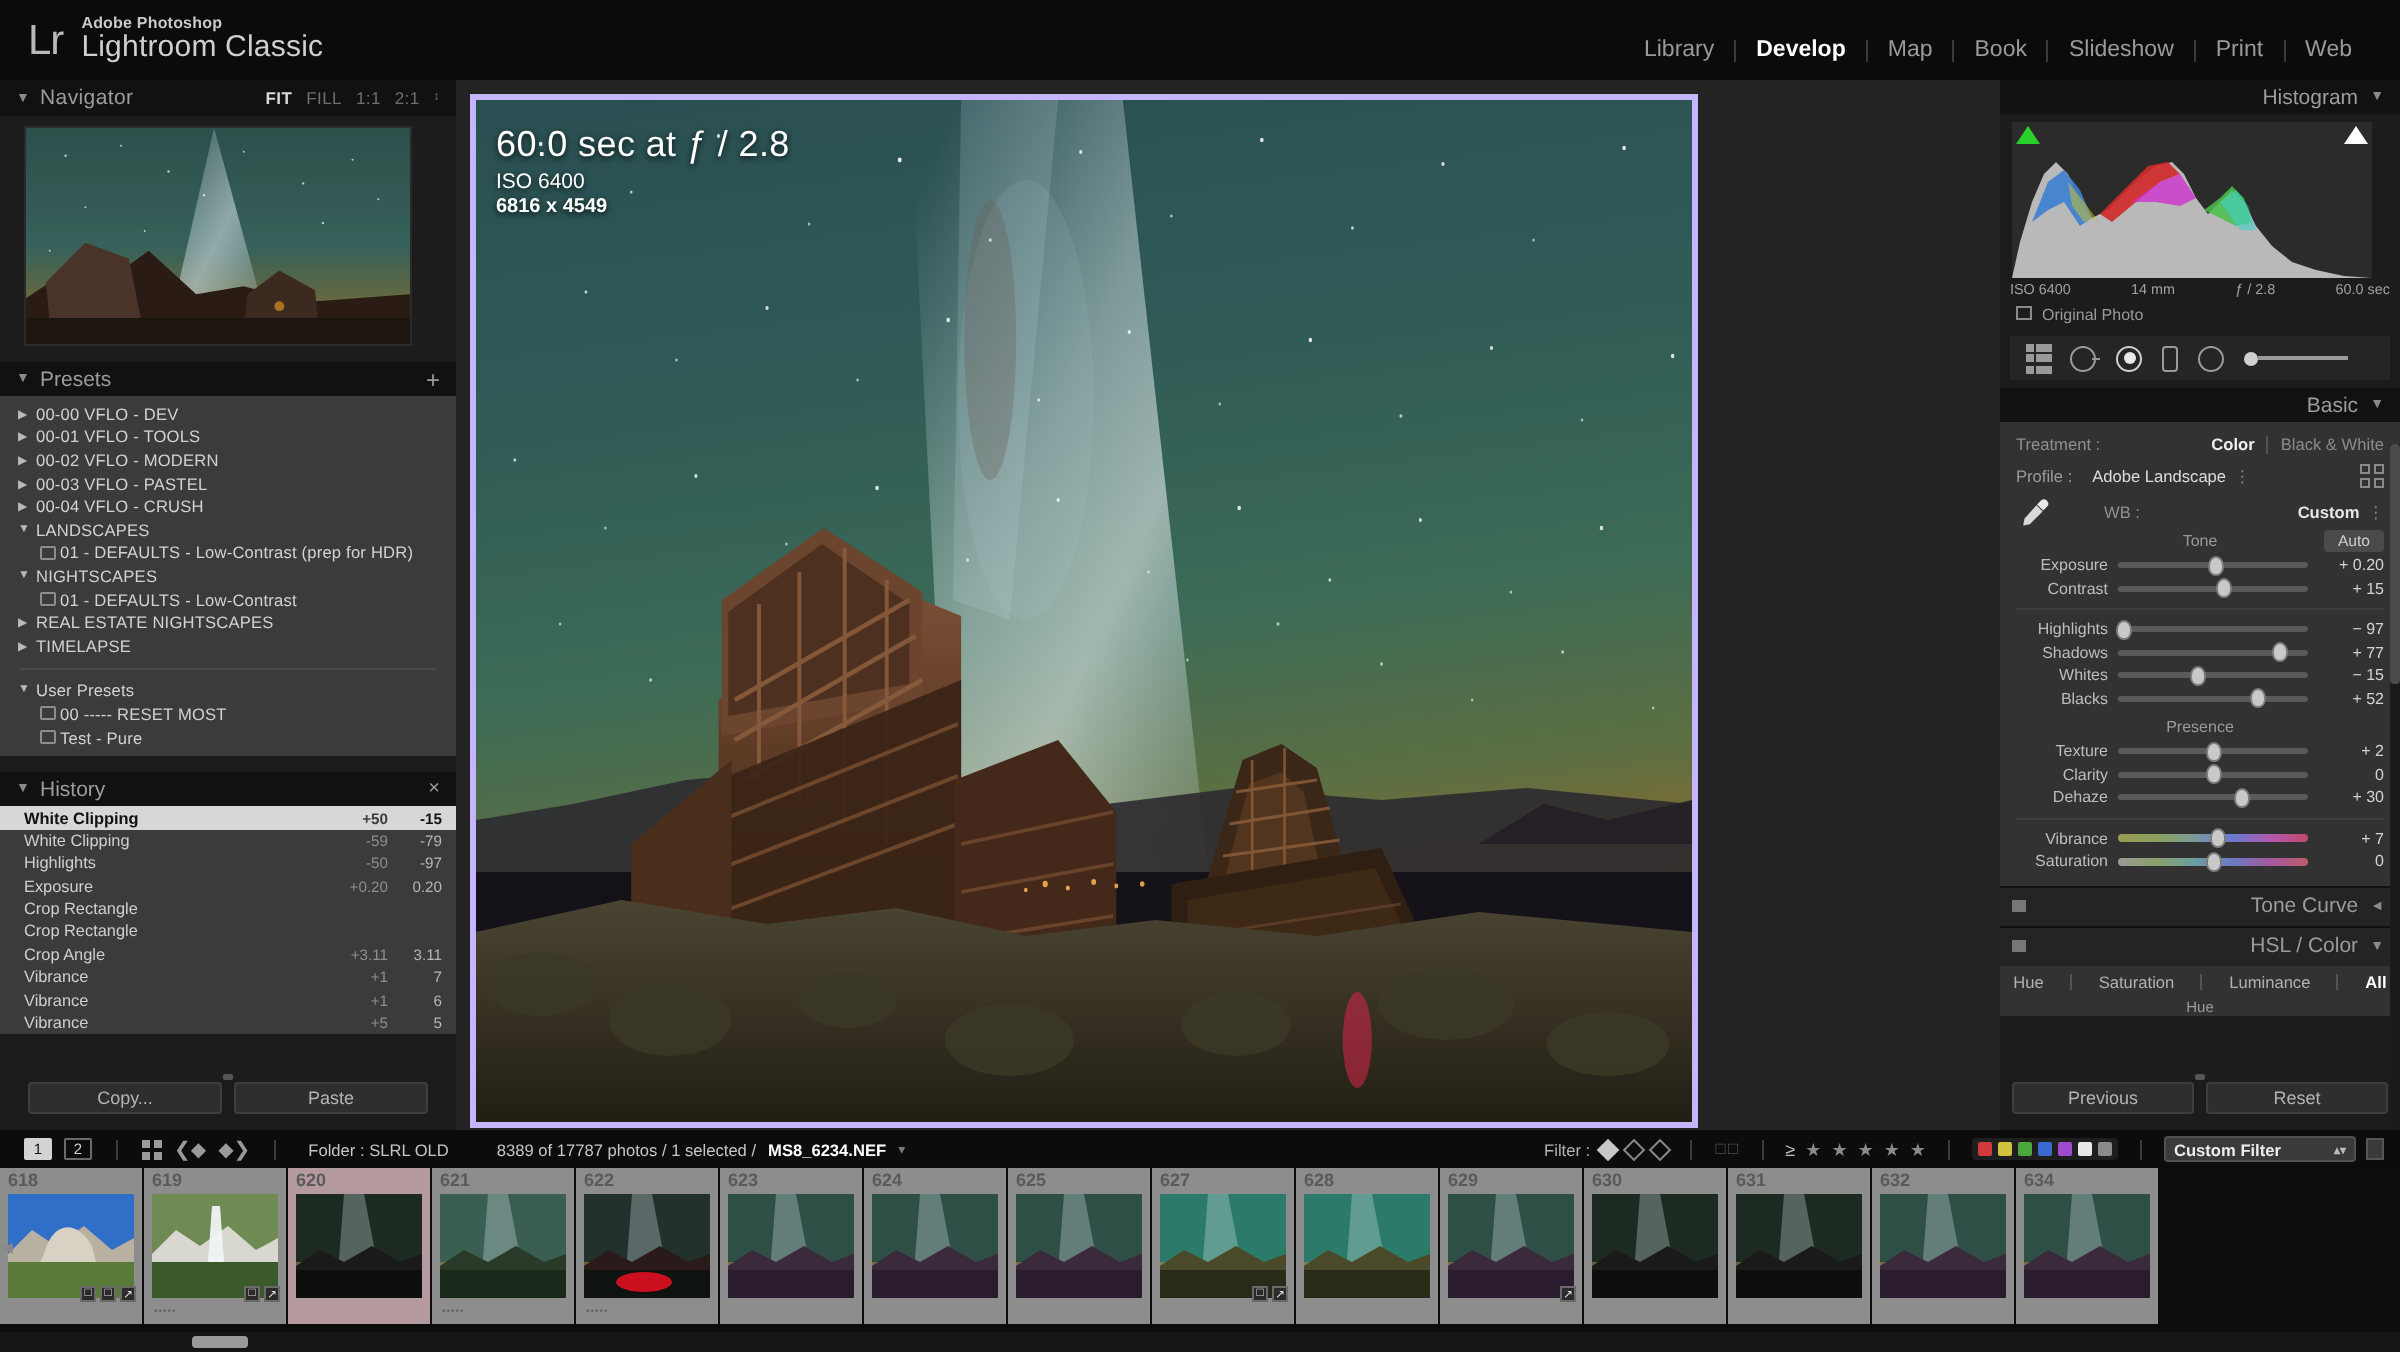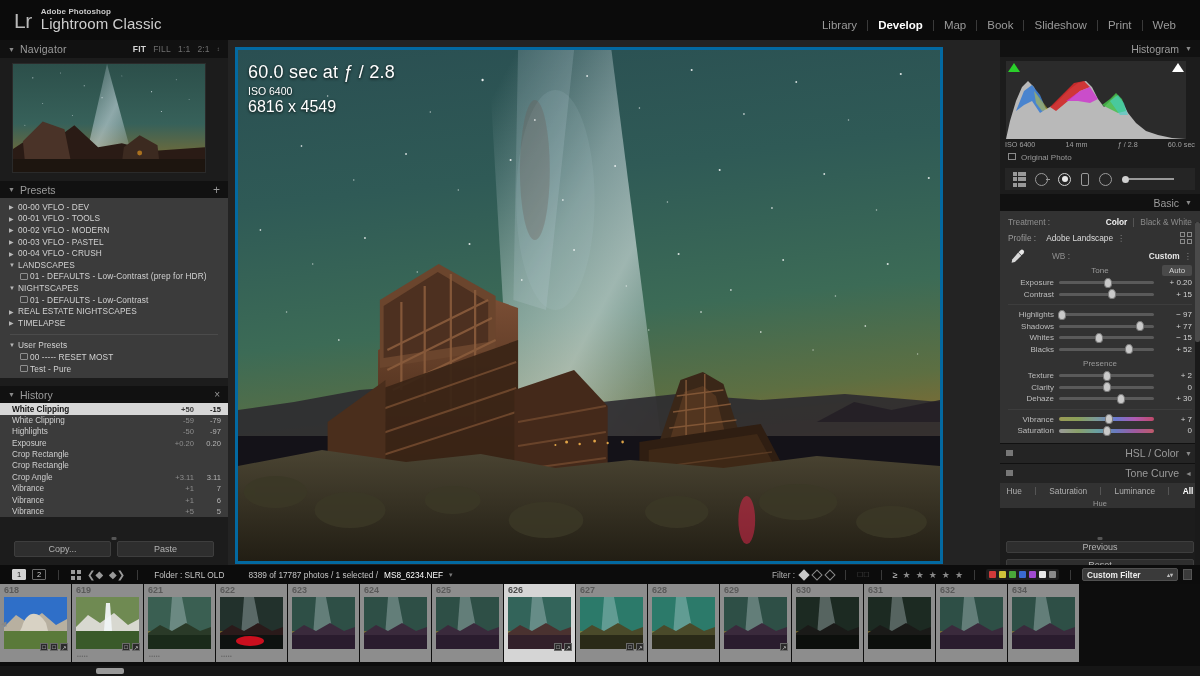--- a/index.html
+++ b/index.html
@@ -62,27 +62,27 @@
   .hrow.sel .v1 { color:#3c3c3c; } .hrow.sel .v2 { color:#111; }
 
   .lbtns { position:absolute; left:0; bottom:2px; width:228px; height:22px; display:flex; gap:6px; padding:0 14px; }
   .lbtn { flex:1; height:16px; background:#2e2e2e; border:1px solid #3e3e3e; border-radius:2px;
           color:#b4b4b4; font-size:9px; display:flex; align-items:center; justify-content:center; }
   .handle-dot { position:absolute; left:50%; transform:translateX(-50%); width:5px; height:3px;
                 background:#555; border-radius:1px; }
 
   
   .center { position:absolute; left:228px; top:40px; width:772px; height:525px; background:#232323; }
-  .photo-wrap { position:absolute; left:7px; top:7px; width:708px; height:517px;
-                background:#0369a1; padding:3px; }
+  .photo-wrap { position:absolute; left:7px; top:7px; width:614px; height:517px;
+                background:#c4b5fd; padding:3px; }
   .photo { position:relative; width:100%; height:100%; overflow:hidden; background:#09131a; }
   .overlay { position:absolute; left:10px; top:12px; color:#fff; text-shadow:0 1px 3px rgba(0,0,0,.85); }
   .ov1 { font-size:18px; font-weight:300; letter-spacing:.2px; }
   .ov2 { font-size:10.5px; margin-top:2px; }
-  .ov3 { font-size:16px; margin-top:1px; }
+  .ov3 { font-size:10px; margin-top:1px;font-weight:bold; }
 
   
   .rightpanel { position:absolute; left:1000px; top:40px; width:200px; height:525px; background:#1c1c1c; }
   .histo { margin:4px 6px 0 6px; width:180px; height:78px; background:#2b2b2b; position:relative; overflow:hidden;}
   .histo-labels { display:flex; justify-content:space-between; font-size:7.2px; color:#a0a0a0;
                   padding:1px 5px 0 5px; }
   .origphoto { font-size:8px; color:#9a9a9a; padding:4px 0 0 8px; display:flex; align-items:flex-start; gap:5px;}
   .origphoto .bx { width:8px; height:7px; border:1px solid #8a8a8a; }
   .toolstrip { margin:6px 5px 0 5px; height:22px; background:#252525; display:flex; align-items:center;
                gap:10px; padding:0 8px; }
@@ -125,21 +125,21 @@
   .thin-div { height:1px; background:#3d3d3d; margin:4px 8px; }
 
   .collapsed { height:20px; background:#242424; color:#9a9a9a; font-size:10.5px;
                display:flex; align-items:center; justify-content:flex-end; padding:0 8px; gap:6px;
                border-top:1px solid #111; position:relative; }
   .collapsed .sqr { position:absolute; left:6px; width:7px; height:6px; background:#777; }
   .hslbar { height:16px; background:#323232; display:flex; align-items:center;
             justify-content:space-around; font-size:8.3px; color:#b0b0b0; }
   .hslbar b { color:#fff; }
   .hslbar .sp { width:1px; height:8px; background:#555; }
-  .rbtns { position:absolute; left:0; bottom:2px; width:200px; height:22px; display:flex; gap:6px; padding:0 6px;flex-direction:column; }
+  .rbtns { position:absolute; left:0; bottom:2px; width:200px; height:22px; display:flex; gap:6px; padding:0 6px; }
   .scrollbar-r { position:absolute; right:0px; top:182px; width:5px; height:343px; background:#1a1a1a; }
   .scrollbar-r i { position:absolute; top:0; left:0; width:5px; height:120px; background:#4a4a4a; border-radius:2px; display:block;}
 
   
   .toolbar { position:absolute; left:0; top:565px; width:1200px; height:19px; background:#0c0c0c;
              display:flex; align-items:center; font-size:8.3px; color:#b4b4b4; }
   .tb-left { display:flex; align-items:center; gap:6px; padding-left:12px; }
   .numbox { width:14px; height:11px; border:1px solid #6a6a6a; color:#d6d6d6; font-size:7.5px;
             display:flex; align-items:center; justify-content:center; border-radius:1px; }
   .numbox.sel { background:#d3d3d3; color:#111; border-color:#d3d3d3; }
@@ -755,28 +755,28 @@
             <span class="track sat">
               <span class="knob" style="left: 50%;"></span>
             </span>
             <span class="val">0</span>
           </div>
         </div>
     </div>
 
     <div class="collapsed">
       <span class="sqr"></span>
+      <span>Tone Curve</span>
+      <span style="font-size:7px;color:#8a8a8a;">◄</span>
+    </div>
+
+    <div class="collapsed">
+      <span class="sqr"></span>
       <span>HSL / Color</span>
       <span style="font-size:7px;color:#8a8a8a;">▼</span>
-    </div>
-
-    <div class="collapsed">
-      <span class="sqr"></span>
-      <span>Tone Curve</span>
-      <span style="font-size:7px;color:#8a8a8a;">◄</span>
     </div>
 
     <div class="hslbar" id="hsltabs">
         <span>Hue</span>
         <span class="sp"></span>
         <span>Saturation</span>
         <span class="sp"></span>
         <span>Luminance</span>
         <span class="sp"></span>
         <b>All</b>
@@ -805,21 +805,21 @@
           <i></i>
           <i></i>
           <i></i>
           <i></i>
         </span>
       <span style="color:#9a9a9a;font-size:10px;">❮◆</span>
       <span style="color:#9a9a9a;font-size:10px;">◆❯</span>
       <span class="tb-sep"></span>
       <span class="tb-info">Folder : SLRL OLD</span>
       <span class="tb-info" style="margin-left:18px;">8389 of 17787 photos / 1 selected /</span>
-      <span class="tb-info" style="margin-left:0;font-weight:normal;color:#fff;text-align:center;">MS8_6234.NEF</span>
+      <span class="tb-info" style="margin-left:0;font-weight:bold;color:#fff;text-align:center;">MS8_6234.NEF</span>
       <span style="color:#7a7a7a;font-size:7px;">▾</span>
     </div>
 
     <div class="tb-right">
       <span style="color:#b4b4b4;">Filter :</span>
       <span class="flagd" style="background:#c8c8c8;"></span>
       <span class="flagd" style="border:1px solid #8a8a8a;"></span>
       <span class="flagd" style="border:1px solid #8a8a8a;"></span>
       <span class="tb-sep"></span>
       <span style="color:#4a4a4a;font-size:7px;">☐☐</span>
@@ -872,20 +872,30 @@
               <path d="M0,30 L12,18 L24,26 L38,16 L52,28 L63,22 L63,52 L0,52 Z" fill="#d8d8d0"></path>
               <rect x="0" y="34" width="63" height="18" fill="#3a5a2a"></rect>
               <path d="M30,6 L34,6 L36,34 L28,34 Z" fill="#f0f4f6" opacity="0.95"></path>
             </svg></div>
           <div class="badges">
             <span class="bdg">□</span>
             <span class="bdg">↗</span>
           </div>
           <div class="stars">•••••</div>
         </div>
+        <div class="cell tint">
+          <div class="num">620</div>
+          <div class="th"><svg viewBox="0 0 63 52" preserveAspectRatio="none" style="width:100%;height:100%;">
+              <rect width="63" height="52" fill="#1c2a22"></rect>
+              <polygon points="24,0 34,0 44,52 20,52" fill="#dfeaf2" opacity="0.30"></polygon>
+              <rect x="0" y="34" width="63" height="6" fill="#b08a30" opacity="0.55"></rect>
+              <path d="M0,36 L12,28 L24,34 L38,26 L52,34 L63,30 L63,52 L0,52 Z" fill="#1a1a18"></path>
+              <rect x="0" y="38" width="63" height="14" fill="#0c0f0c"></rect>
+            </svg></div>
+        </div>
         <div class="cell">
           <div class="num">621</div>
           <div class="th"><svg viewBox="0 0 63 52" preserveAspectRatio="none" style="width:100%;height:100%;">
               <rect width="63" height="52" fill="#3a5f52"></rect>
               <polygon points="24,0 34,0 44,52 20,52" fill="#dfeaf2" opacity="0.30"></polygon>
               <rect x="0" y="34" width="63" height="6" fill="#b08a30" opacity="0.55"></rect>
               <path d="M0,36 L12,28 L24,34 L38,26 L52,34 L63,30 L63,52 L0,52 Z" fill="#2a3a28"></path>
               <rect x="0" y="38" width="63" height="14" fill="#1a2a1a"></rect>
             </svg></div>
           <div class="stars">•••••</div>
@@ -925,49 +935,35 @@
         <div class="cell">
           <div class="num">625</div>
           <div class="th"><svg viewBox="0 0 63 52" preserveAspectRatio="none" style="width:100%;height:100%;">
               <rect width="63" height="52" fill="#2e4f46"></rect>
               <polygon points="24,0 34,0 44,52 20,52" fill="#dfeaf2" opacity="0.30"></polygon>
               <rect x="0" y="34" width="63" height="6" fill="#b08a30" opacity="0.55"></rect>
               <path d="M0,36 L12,28 L24,34 L38,26 L52,34 L63,30 L63,52 L0,52 Z" fill="#3a2a3c"></path>
               <rect x="0" y="38" width="63" height="14" fill="#2a1c2e"></rect>
             </svg></div>
         </div>
-        <div class="cell sel">
-          <div class="num">626</div>
-          <div class="th"><svg viewBox="0 0 63 52" preserveAspectRatio="none" style="width:100%;height:100%;">
-              <rect width="63" height="52" fill="#33645a"></rect>
-              <polygon points="24,0 34,0 44,52 20,52" fill="#dfeaf2" opacity="0.30"></polygon>
-              <rect x="0" y="34" width="63" height="6" fill="#b08a30" opacity="0.55"></rect>
-              <path d="M0,36 L12,28 L24,34 L38,26 L52,34 L63,30 L63,52 L0,52 Z" fill="#4a3230"></path>
-              <rect x="0" y="38" width="63" height="14" fill="#32202a"></rect>
+        <div class="cell">
+          <div class="num">627</div>
+          <div class="th"><svg viewBox="0 0 63 52" preserveAspectRatio="none" style="width:100%;height:100%;">
+              <rect width="63" height="52" fill="#2c7a6a"></rect>
+              <polygon points="24,0 34,0 44,52 20,52" fill="#dfeaf2" opacity="0.30"></polygon>
+              <rect x="0" y="34" width="63" height="6" fill="#b08a30" opacity="0.55"></rect>
+              <path d="M0,36 L12,28 L24,34 L38,26 L52,34 L63,30 L63,52 L0,52 Z" fill="#4a4a2a"></path>
+              <rect x="0" y="38" width="63" height="14" fill="#2a2a18"></rect>
             </svg></div>
           <div class="badges">
             <span class="bdg">□</span>
             <span class="bdg">↗</span>
           </div>
         </div>
         <div class="cell">
-          <div class="num">627</div>
-          <div class="th"><svg viewBox="0 0 63 52" preserveAspectRatio="none" style="width:100%;height:100%;">
-              <rect width="63" height="52" fill="#2c7a6a"></rect>
-              <polygon points="24,0 34,0 44,52 20,52" fill="#dfeaf2" opacity="0.30"></polygon>
-              <rect x="0" y="34" width="63" height="6" fill="#b08a30" opacity="0.55"></rect>
-              <path d="M0,36 L12,28 L24,34 L38,26 L52,34 L63,30 L63,52 L0,52 Z" fill="#4a4a2a"></path>
-              <rect x="0" y="38" width="63" height="14" fill="#2a2a18"></rect>
-            </svg></div>
-          <div class="badges">
-            <span class="bdg">□</span>
-            <span class="bdg">↗</span>
-          </div>
-        </div>
-        <div class="cell">
           <div class="num">628</div>
           <div class="th"><svg viewBox="0 0 63 52" preserveAspectRatio="none" style="width:100%;height:100%;">
               <rect width="63" height="52" fill="#2c7a6a"></rect>
               <polygon points="24,0 34,0 44,52 20,52" fill="#dfeaf2" opacity="0.30"></polygon>
               <rect x="0" y="34" width="63" height="6" fill="#b08a30" opacity="0.55"></rect>
               <path d="M0,36 L12,28 L24,34 L38,26 L52,34 L63,30 L63,52 L0,52 Z" fill="#4a4a2a"></path>
               <rect x="0" y="38" width="63" height="14" fill="#2a2a18"></rect>
             </svg></div>
         </div>
         <div class="cell">

